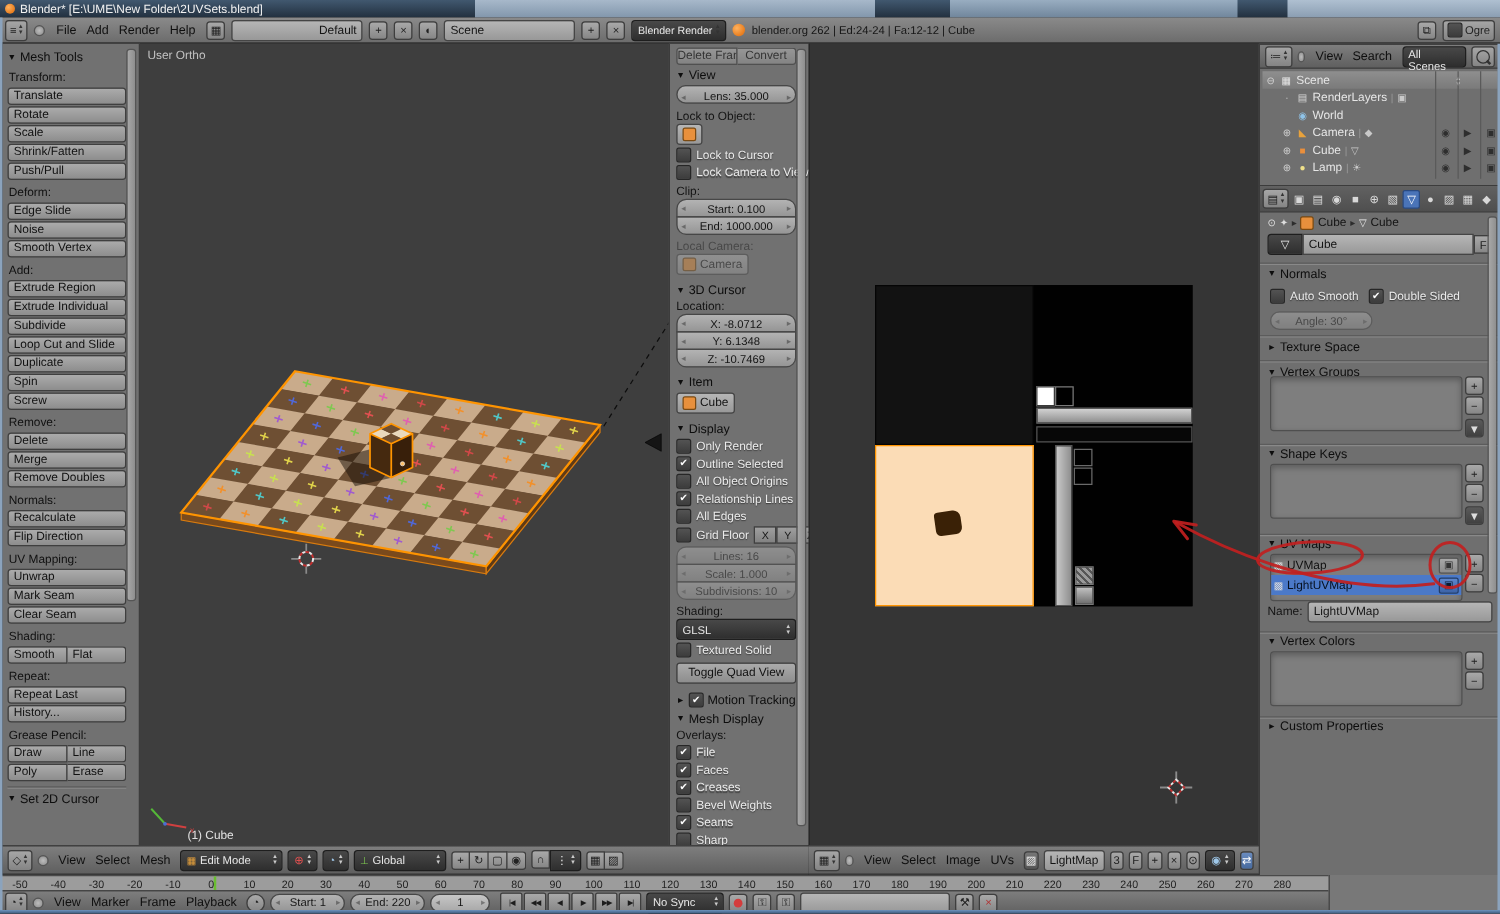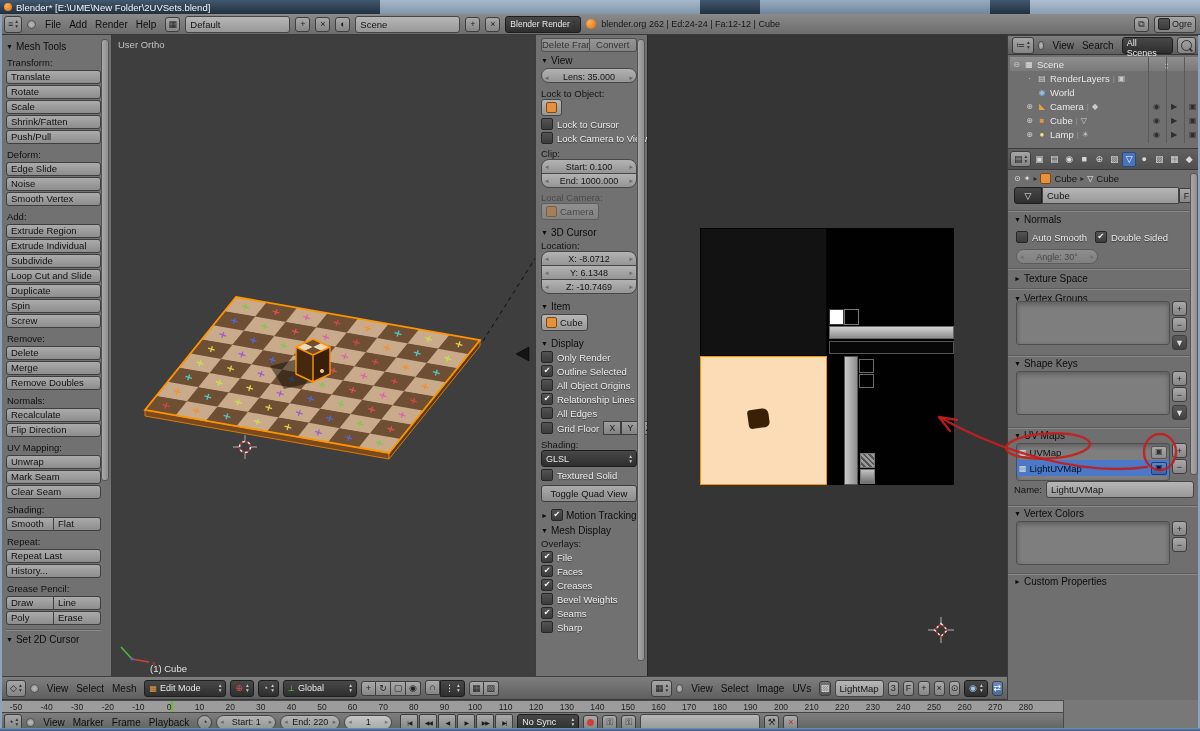--- a/index.html
+++ b/index.html
@@ -104,21 +104,21 @@
 ▾</span>
     </span>
   <span class="circ"></span>
   <span id="info-menus" style="display:flex;">
       <span class="hmenu">File</span>
       <span class="hmenu">Add</span>
       <span class="hmenu">Render</span>
       <span class="hmenu">Help</span>
     </span>
   <span class="sqbtn">▦</span>
-    <span class="lfield" style="width:95px;">
+    <span class="lfield" style="width:95px;justify-content:flex-end;">
       <span>Default</span>
     </span>
     <span class="sqbtn">+</span>
     <span class="sqbtn">×</span>
   <span class="sqbtn">◐</span>
     <span class="lfield" style="width:95px;">
       <span>Scene</span>
     </span>
     <span class="sqbtn">+</span>
     <span class="sqbtn">×</span>
@@ -448,20 +448,31 @@
     </div>
   <div class="cbrow">
     <span class="cb"></span>
     <span class="wlbl">Grid Floor</span>
     <span id="grid-axes" style="display:flex;margin-left:auto;">
         <span class="axbtn">X</span>
         <span class="axbtn">Y</span>
         <span class="axbtn">Z</span>
       </span>
   </div>
+  <div id="grid-fields">
+      <div class="pill dim" style="border-radius: 8px 8px 0px 0px;">
+        <span>Lines: 16</span>
+      </div>
+      <div class="pill dim" style="border-radius: 0px; margin-top: -1px;">
+        <span>Scale: 1.000</span>
+      </div>
+      <div class="pill dim" style="border-radius: 0px 0px 8px 8px; margin-top: -1px;">
+        <span>Subdivisions: 10</span>
+      </div>
+    </div>
   <div class="dlbl" style="margin-top:4px;">Shading:</div>
   <div class="darksel" style="display:flex;">
       <span>GLSL</span>
       <span class="udarr" style="margin-left:auto;color:#ccc;">▴
 ▾</span>
     </div>
   <div id="np-textured">
       <div class="cbrow">
         <span class="cb"></span>
         <span class="wlbl">Textured Solid</span>

